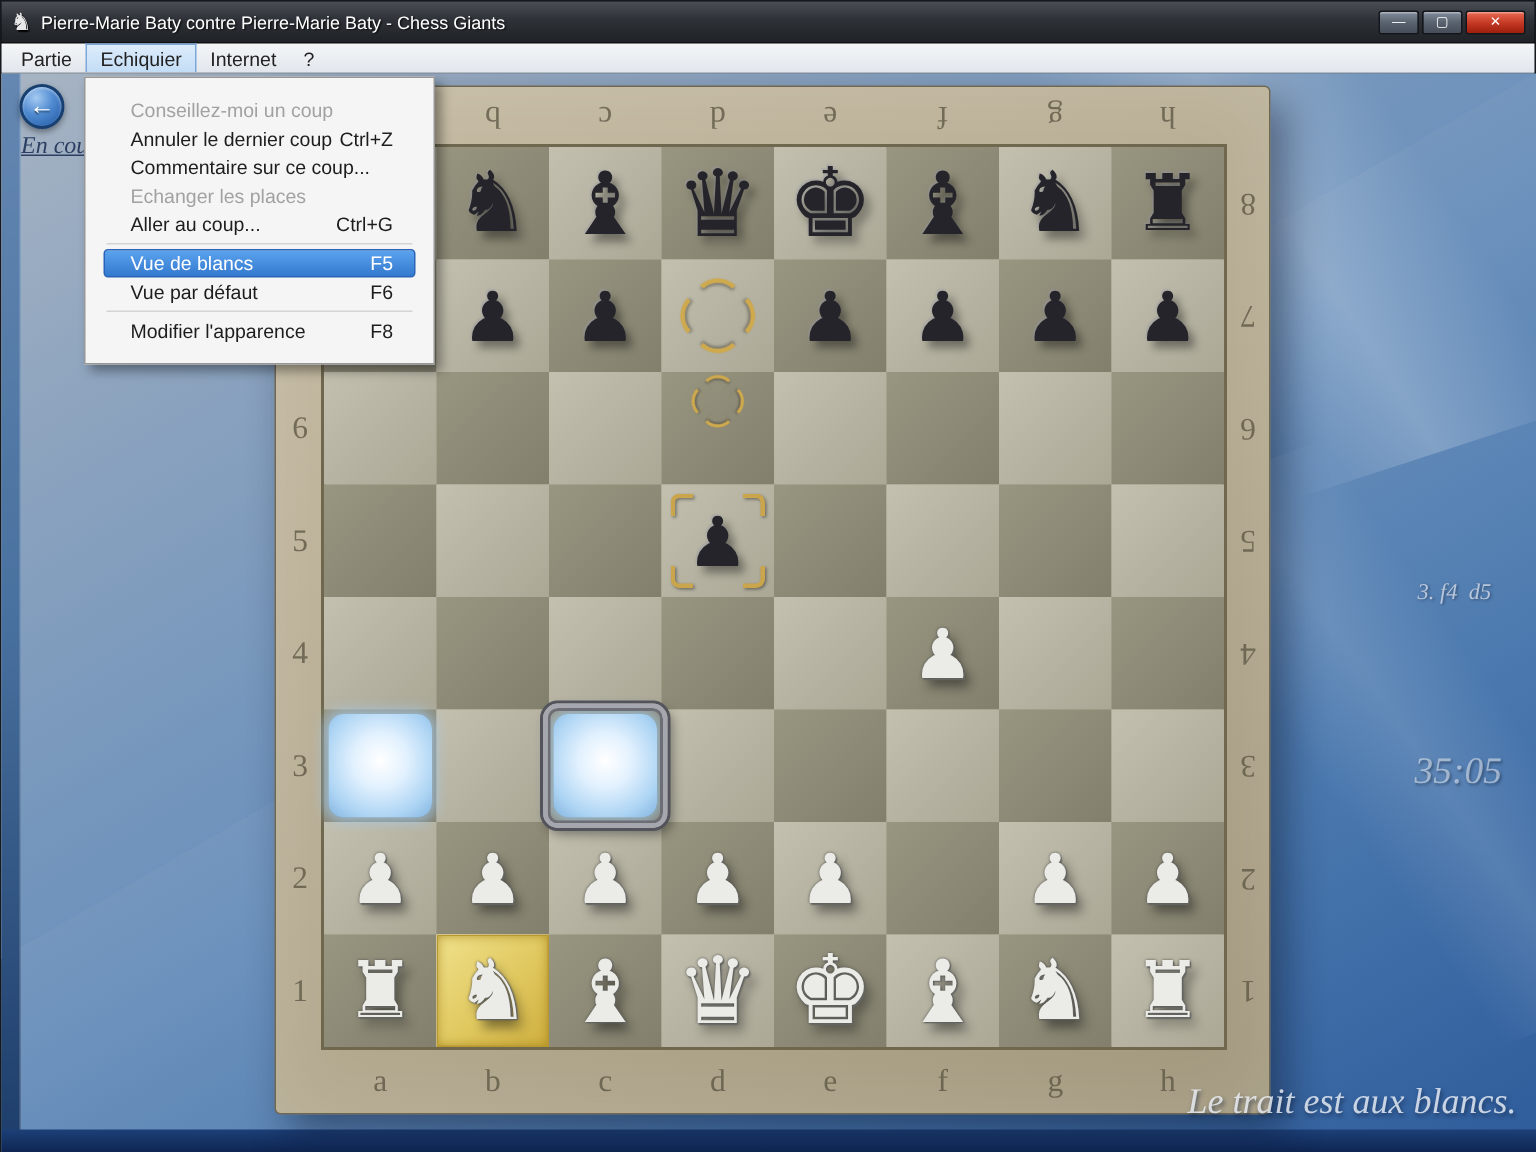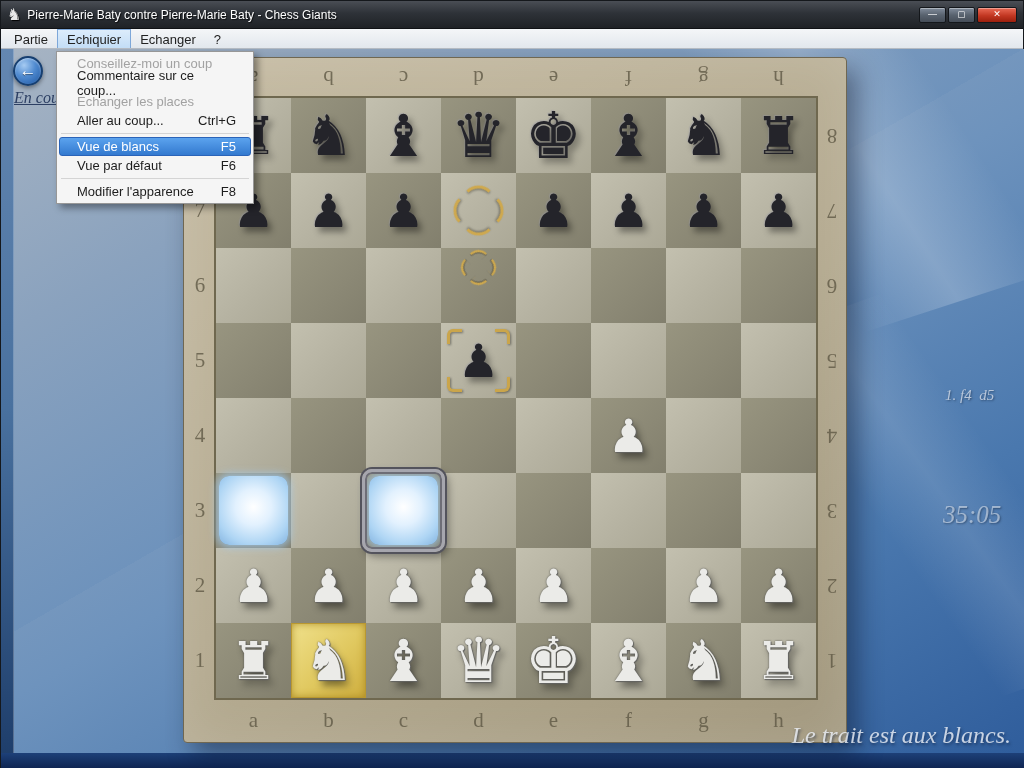--- a/index.html
+++ b/index.html
@@ -134,24 +134,24 @@
     color:#24242a;
     text-shadow:4px 5px 6px rgba(0,0,0,.38), -1px -1px 1px rgba(150,150,165,.4);
   }
   .piece.white {
     color:#ebebe8;
     text-shadow:0 0 2px #52524f, 1px 1px 1px #6b6b68, 4px 6px 7px rgba(0,0,0,.42);
   }
 
   
   #popup-menu {
-    position:absolute; left:55px; top:2px; width:198px; z-index:50;
+    position:absolute; left:55px; top:2px; width:234px; z-index:50;
     background:#f5f5f5; border:1px solid #979797;
     box-shadow:4px 4px 7px rgba(0,0,0,.38);
-    padding:2px; font-size:13px; color:#1d1d1d;
+    padding:12px; font-size:13px; color:#1d1d1d;
   }
   .menu-item {
     height:19px; display:flex; align-items:center; justify-content:space-between;
     padding:0 14px 0 17px; border:1px solid transparent; border-radius:3px;
   }
   .menu-item.disabled { color:#a2a2a2; }
   .menu-item.hilite {
     background:linear-gradient(180deg,#5ba3ee 0%,#3379cf 100%);
     border-color:#2a63b8; color:#fff;
   }
@@ -199,21 +199,21 @@
     <span class="win-btns">
       <span class="wbtn">—</span>
       <span class="wbtn">▢</span>
       <span class="wbtn close">✕</span>
     </span>
   </div>
 
   <div id="menubar">
       <div class="mb-item">Partie</div>
       <div class="mb-item active">Echiquier</div>
-      <div class="mb-item">Echanger</div>
+      <div class="mb-item">Internet</div>
       <div class="mb-item">?</div>
     </div>
 
   <div id="content">
     <div id="streak1" class="streak"></div>
     <div id="streak2" class="streak"></div>
     <div id="left-strip"></div>
     <div id="bottom-band"></div>
 
     <div id="board-frame">
@@ -369,30 +369,34 @@
         <div class="lbl right" style="top: 490px;">2</div>
         <div class="lbl left" style="top: 565px;">1</div>
         <div class="lbl right" style="top: 565px;">1</div>
       </div>
 
     <div id="back-button">
       <span id="back-arrow">←</span>
     </div>
     <div id="back-label">En cours</div>
 
-    <div id="move-list">1. f4  d5</div>
+    <div id="move-list">3. f4  d5</div>
     <div id="clock">35:05</div>
     <div id="status-text">Le trait est aux blancs.</div>
 
     <div id="popup-menu">
         <div class="menu-item disabled">
           <span>Conseillez-moi un coup</span>
           <span></span>
         </div>
         <div class="menu-item">
+          <span>Annuler le dernier coup</span>
+          <span>Ctrl+Z</span>
+        </div>
+        <div class="menu-item">
           <span>Commentaire sur ce coup...</span>
           <span></span>
         </div>
         <div class="menu-item disabled">
           <span>Echanger les places</span>
           <span></span>
         </div>
         <div class="menu-item">
           <span>Aller au coup...</span>
           <span>Ctrl+G</span>

